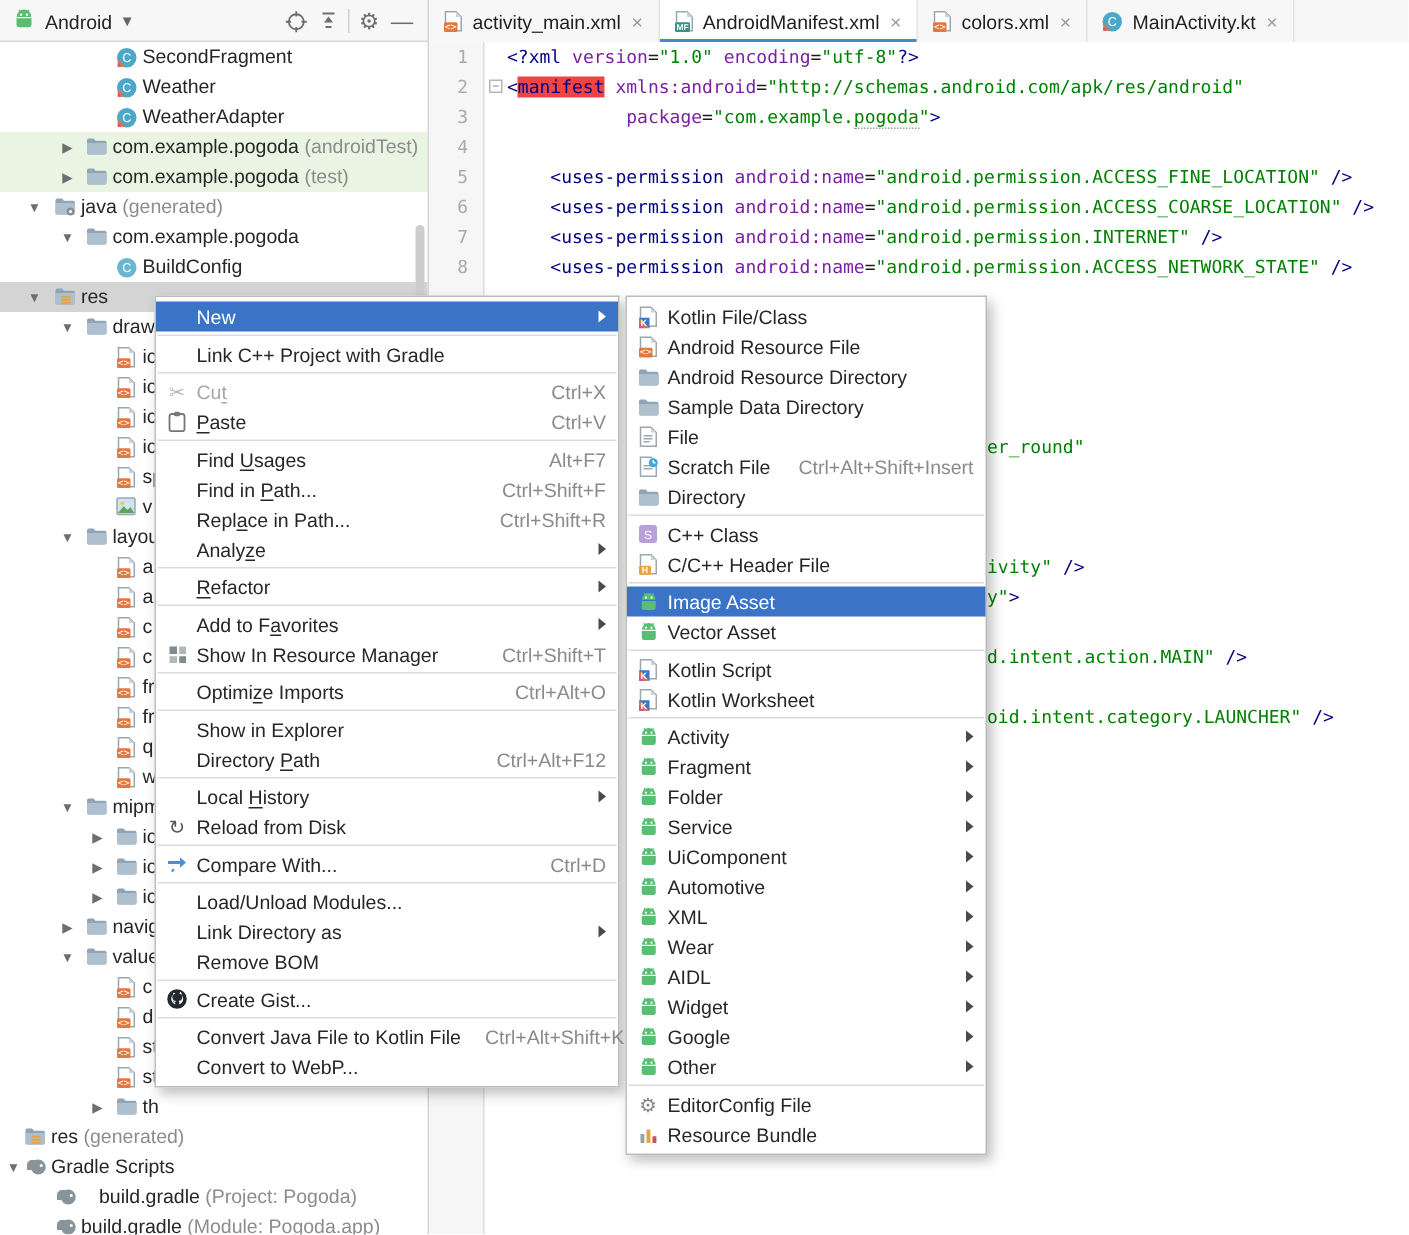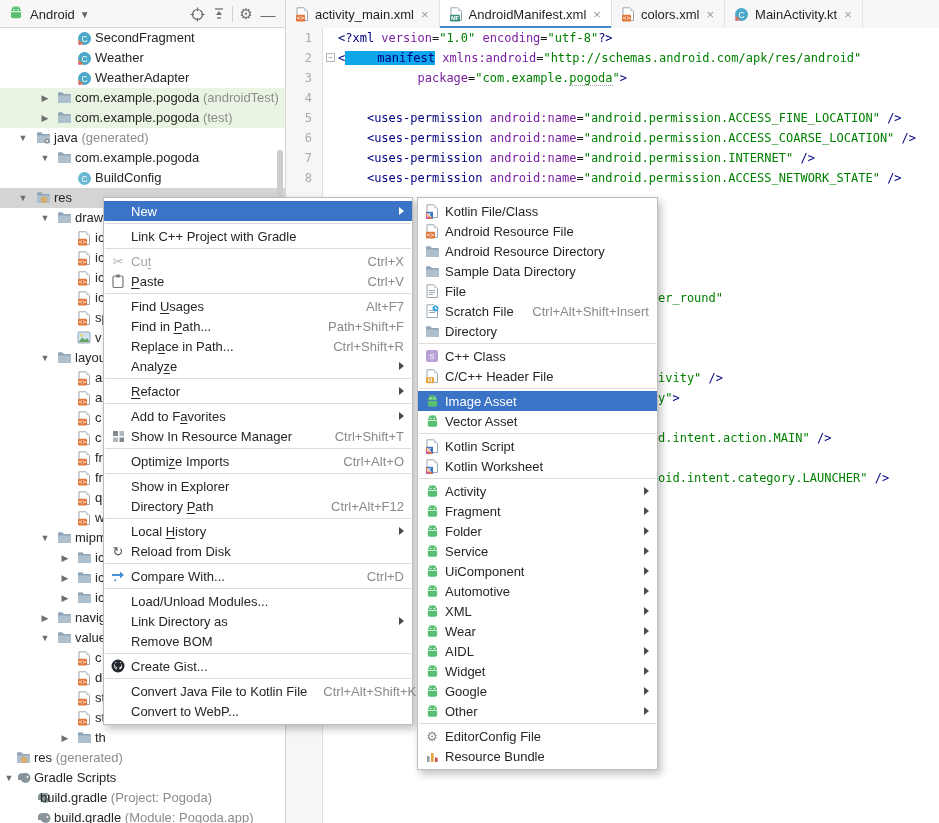--- a/index.html
+++ b/index.html
@@ -39,21 +39,21 @@
   #editor { position:absolute; left:286px; top:28px; width:653px; height:795px; background:#fff; }
   #gutter { position:absolute; left:0; top:0; width:37px; height:795px; background:#F6F6F6; border-right:1px solid #E0E0E0; }
   .lnum { position:absolute; right:10px; height:20px; line-height:20px; color:#ABABAB; font-family:"DejaVu Sans Mono",monospace; font-size:12px; }
   .fold { position:absolute; left:40px; width:9px; height:9px; border:1px solid #B6B6B6; background:#fff; color:#777; font-size:8px; line-height:7px; text-align:center; }
   .cline { position:absolute; left:52px; height:20px; line-height:20px; font-family:"DejaVu Sans Mono",monospace; font-size:12px; white-space:pre; }
   .cfrag { position:absolute; height:20px; line-height:20px; font-family:"DejaVu Sans Mono",monospace; font-size:12px; white-space:pre; }
   .c-tag { color:#000080; }
   .c-attr { color:#7A1FA2; }
   .c-val { color:#008000; }
   .c-plain { color:#1a1a1a; }
-  .hl { background:#0ea5e9;padding-left:32px; }
+  .hl { background:#ef4444; }
   .wavy { border-bottom:1px dotted #9E9E9E; }
 
   
   .menu { position:absolute; background:#FFFFFF; border:1px solid #BDBDBD; box-shadow:3px 4px 8px rgba(0,0,0,.25); padding:3px 0; z-index:10; }
   #ctx-menu { left:103px; top:197px; width:310px; }
   #sub-menu { left:417px; top:197px; width:241px; z-index:11; }
   .mi { height:20px; display:flex; align-items:center; padding:0 8px 0 5px; cursor:default; }
   .mi .mic { width:18px; min-width:18px; height:16px; display:flex; align-items:center; justify-content:center; font-size:13px; color:#555; }
   .mi .lbl { padding-left:4px; white-space:nowrap; }
   .mi .gap { flex:1; }
@@ -569,21 +569,21 @@
         <span class="tl" style="left: 34px;">Gradle Scripts</span>
       </div>
       <div class="trow" style="top: 760px;">
         <span class="i ticon" style="left: 36px;">
           <svg width="16" height="13" viewBox="0 0 16 13">
             <circle cx="9.5" cy="7" r="5" fill="#87959B"></circle>
             <path d="M2 5.5c0-1.8 1.6-3.2 3.5-3.2h4v3H6.5c-.8 0-1.5.6-1.5 1.4V9H2z" fill="#87959B"></path>
             <circle cx="11.5" cy="6" r="1" fill="#fff"></circle>
           </svg>
         </span>
-        <span class="tl" style="left: 40px;">build.gradle<span class="sub"> (Project: Pogoda)</span></span>
+        <span class="tl" style="left: 66px;">build.gradle<span class="sub"> (Project: Pogoda)</span></span>
       </div>
       <div class="trow" style="top: 780px;">
         <span class="i ticon" style="left: 36px;">
           <svg width="16" height="13" viewBox="0 0 16 13">
             <circle cx="9.5" cy="7" r="5" fill="#87959B"></circle>
             <path d="M2 5.5c0-1.8 1.6-3.2 3.5-3.2h4v3H6.5c-.8 0-1.5.6-1.5 1.4V9H2z" fill="#87959B"></path>
             <circle cx="11.5" cy="6" r="1" fill="#fff"></circle>
           </svg>
         </span>
         <span class="tl" style="left: 54px;">build.gradle<span class="sub"> (Module: Pogoda.app)</span></span>
@@ -660,21 +660,21 @@
       <div class="mi">
         <span class="mic"></span>
         <span class="lbl">Find <u>U</u>sages</span>
         <span class="gap"></span>
         <span class="sc">Alt+F7</span>
       </div>
       <div class="mi">
         <span class="mic"></span>
         <span class="lbl">Find in <u>P</u>ath...</span>
         <span class="gap"></span>
-        <span class="sc">Path+Shift+F</span>
+        <span class="sc">Ctrl+Shift+F</span>
       </div>
       <div class="mi">
         <span class="mic"></span>
         <span class="lbl">Repl<u>a</u>ce in Path...</span>
         <span class="gap"></span>
         <span class="sc">Ctrl+Shift+R</span>
       </div>
       <div class="mi">
         <span class="mic"></span>
         <span class="lbl">Analy<u>z</u>e</span>

